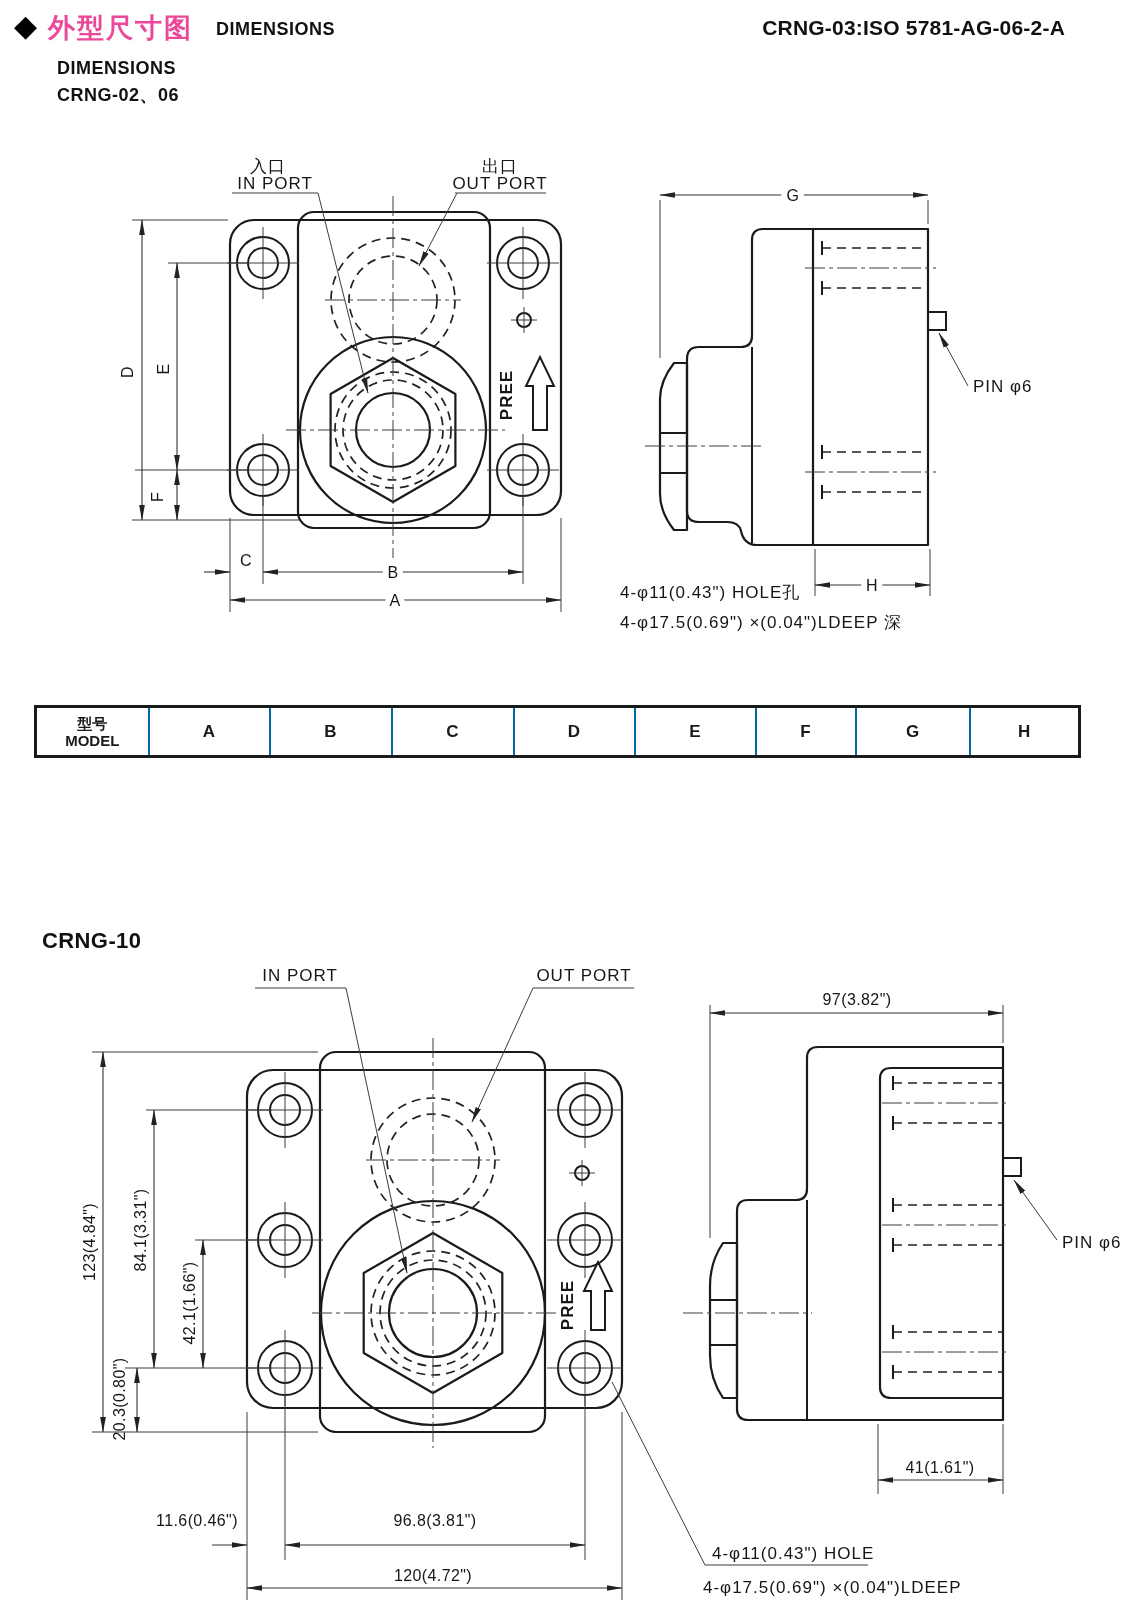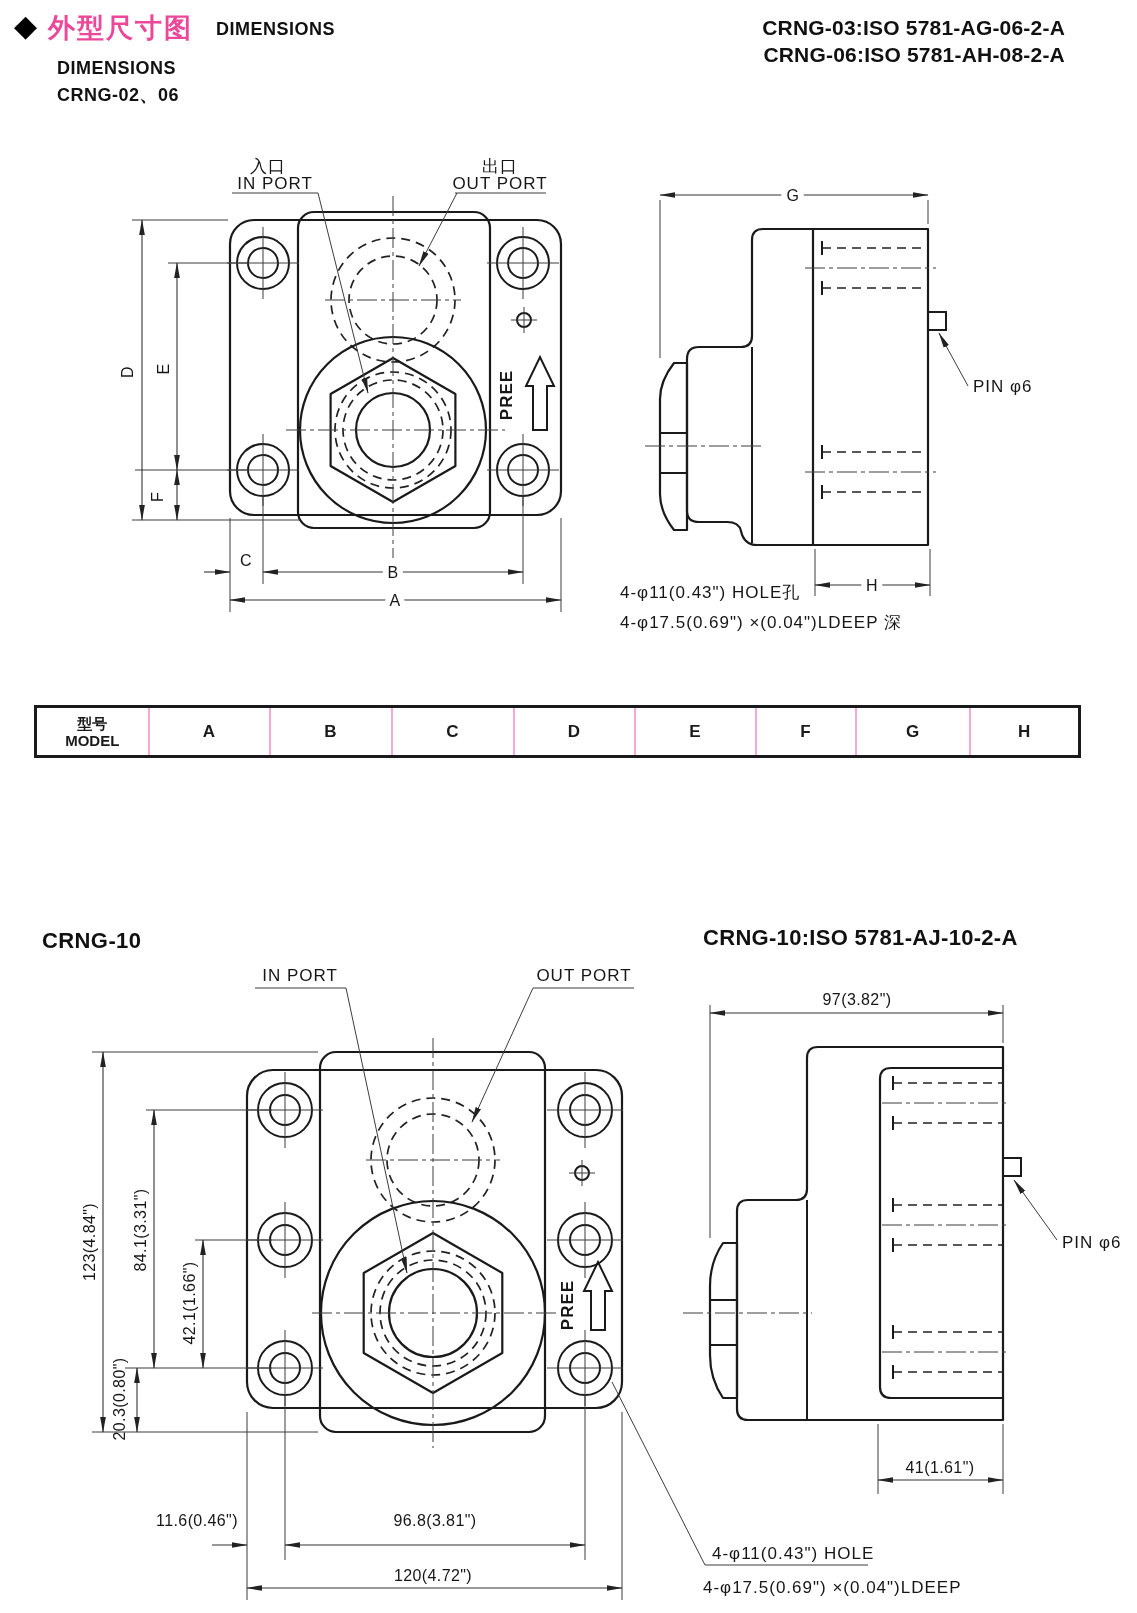--- a/index.html
+++ b/index.html
@@ -11,21 +11,21 @@
   .title-zh{left:48px;top:10px;font-size:27px;font-weight:700;letter-spacing:2px;color:#ec4899;}
   .title-en{left:216px;top:19px;font-size:18px;font-weight:700;letter-spacing:.5px;}
   .sub-en{left:57px;top:58px;font-size:18px;font-weight:700;letter-spacing:.5px;}
   .sub-models{left:57px;top:83px;font-size:18px;font-weight:700;letter-spacing:.5px;}
   .iso-block{right:72px;top:14px;text-align:right;font-size:21px;font-weight:700;line-height:27px;letter-spacing:.2px;}
   .sec2-title{left:42px;top:928px;font-size:22px;font-weight:700;letter-spacing:.4px;}
   .sec2-iso{left:703px;top:925px;font-size:22px;font-weight:700;letter-spacing:.3px;}
   
   .dim-table{position:absolute;left:34px;top:705px;border-collapse:collapse;table-layout:fixed;
              border:3px solid #1a1a1a;font-size:16px;}
-  .dim-table th,.dim-table td{border:2px solid #f9a8d4;text-align:center;vertical-align:middle;
+  .dim-table th,.dim-table td{border:2px solid #0369a1;text-align:center;vertical-align:middle;
              padding:0;color:#2c2c2c;}
   .dim-table th{height:47px;font-weight:700;color:#1a1a1a;font-size:17px;}
   .dim-table td{height:44px;font-weight:400;letter-spacing:.3px;}
   .th-model{font-size:15px;line-height:17px;font-weight:700;}
   
   svg{position:absolute;left:0;top:0;}
   .ol{fill:none;stroke:#1a1a1a;stroke-width:2.2;stroke-linejoin:round;stroke-linecap:round;}
   .ol2{fill:none;stroke:#1a1a1a;stroke-width:2;}
   .hid{fill:none;stroke:#222;stroke-width:1.7;stroke-dasharray:9 6;}
   .cl{fill:none;stroke:#3c3c3c;stroke-width:1;stroke-dasharray:20 4 4 4;}
@@ -44,25 +44,23 @@
 
 <div class="page">
 
   <span class="abs diamond">◆</span>
   <span class="abs title-zh">外型尺寸图</span>
   <span class="abs title-en">DIMENSIONS</span>
   <span class="abs sub-en">DIMENSIONS</span>
   <span class="abs sub-models">CRNG-02、06</span>
   <div class="abs iso-block">
     <div>CRNG-03:ISO 5781-AG-06-2-A</div>
-    <div>CRNG-06:ISO 5781-AH-08-2-A</div>
   </div>
 
   <span class="abs sec2-title">CRNG-10</span>
-  <span class="abs sec2-iso">CRNG-10:ISO 5781-AJ-10-2-A</span>
 
   <table class="dim-table">
     <colgroup>
       <col style="width:113px">
         <col style="width:121px">
         <col style="width:122px">
         <col style="width:122px">
       <col style="width:121px">
         <col style="width:121px">
         <col style="width:100px">

